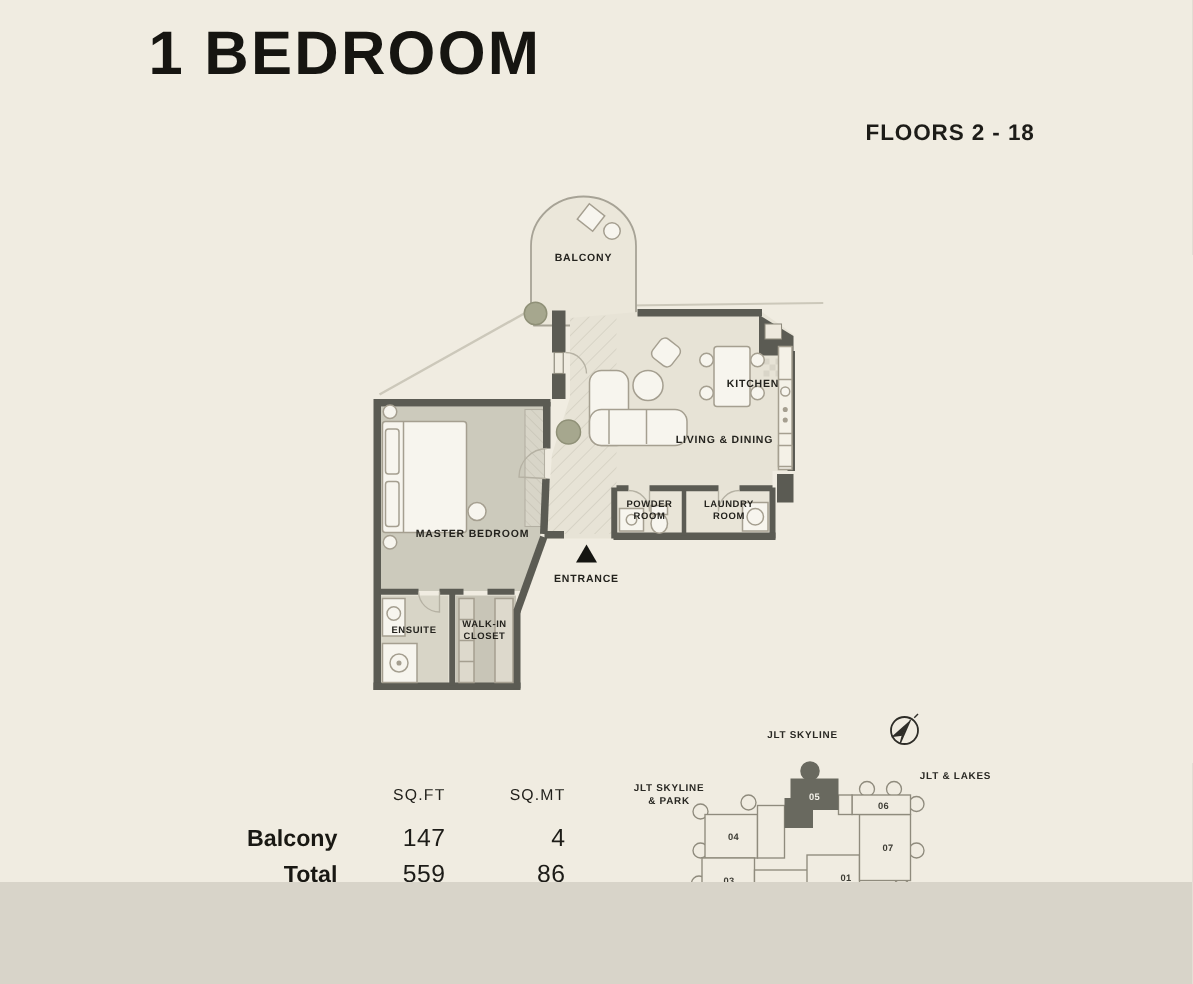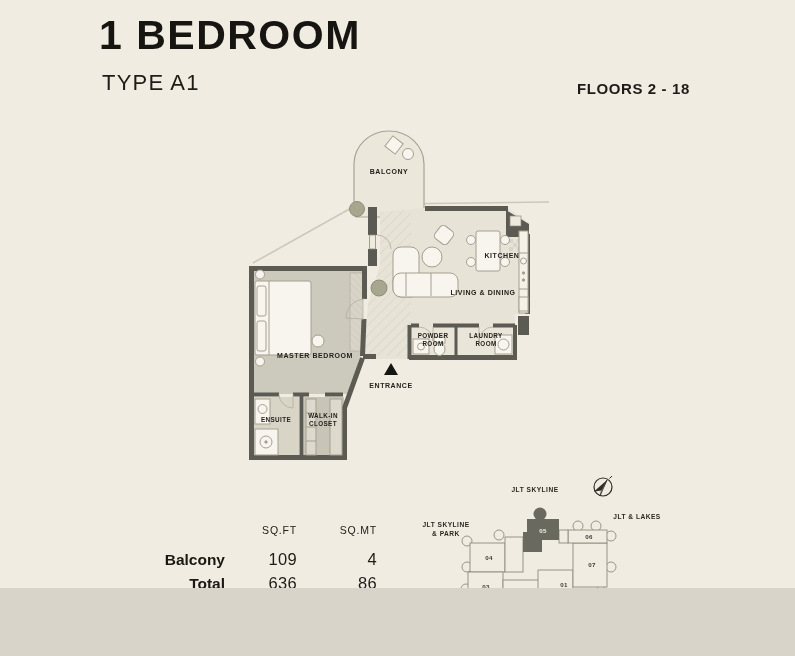--- a/index.html
+++ b/index.html
@@ -34,21 +34,20 @@
   .at-body { height:24px; }
   .at-label { font-size:15.5px; font-weight:bold; color:#191813; }
   .at-val { font-size:16.5px; font-weight:400; color:#1d1c18; letter-spacing:0.3px; }
 </style>
 </head>
 <body>
 
 <div id="canvas">
 
   <div class="title">1 BEDROOM</div>
-  <div class="subtitle">TYPE A1</div>
   <div class="floors">FLOORS 2 - 18</div>
 
   <svg style="position:absolute;left:243px;top:113px;" width="306" height="362" viewBox="0 0 306 362">
     <defs>
       <pattern id="hatch" width="7" height="7" patternTransform="rotate(45)" patternUnits="userSpaceOnUse">
         <line x1="0" y1="0" x2="0" y2="7" stroke="#b9b5a6" stroke-width="1"></line>
       </pattern>
       <pattern id="hatch2" width="5" height="5" patternTransform="rotate(-45)" patternUnits="userSpaceOnUse">
         <line x1="0" y1="0" x2="0" y2="5" stroke="#b0ac9d" stroke-width="0.8"></line>
       </pattern>
@@ -219,26 +218,26 @@
   </svg>
 
   <div class="area-table">
     <div class="at-row at-head">
       <div></div>
       <div>SQ.FT</div>
       <div>SQ.MT</div>
     </div>
     <div class="at-row at-body">
       <div class="at-label">Balcony</div>
-      <div class="at-val">109</div>
+      <div class="at-val">147</div>
       <div class="at-val">4</div>
     </div>
     <div class="at-row at-body">
       <div class="at-label">Total</div>
-      <div class="at-val">636</div>
+      <div class="at-val">559</div>
       <div class="at-val">86</div>
     </div>
   </div>
 
   <svg style="position:absolute;left:395px;top:475px;" width="300" height="180" viewBox="0 0 300 180">
 
     <g fill="#f0ece1" stroke="#8f8b7d" stroke-width="0.9">
       <circle cx="183" cy="51" r="5"></circle>
         <circle cx="201" cy="51" r="5"></circle>
       <circle cx="216" cy="61" r="5"></circle>

